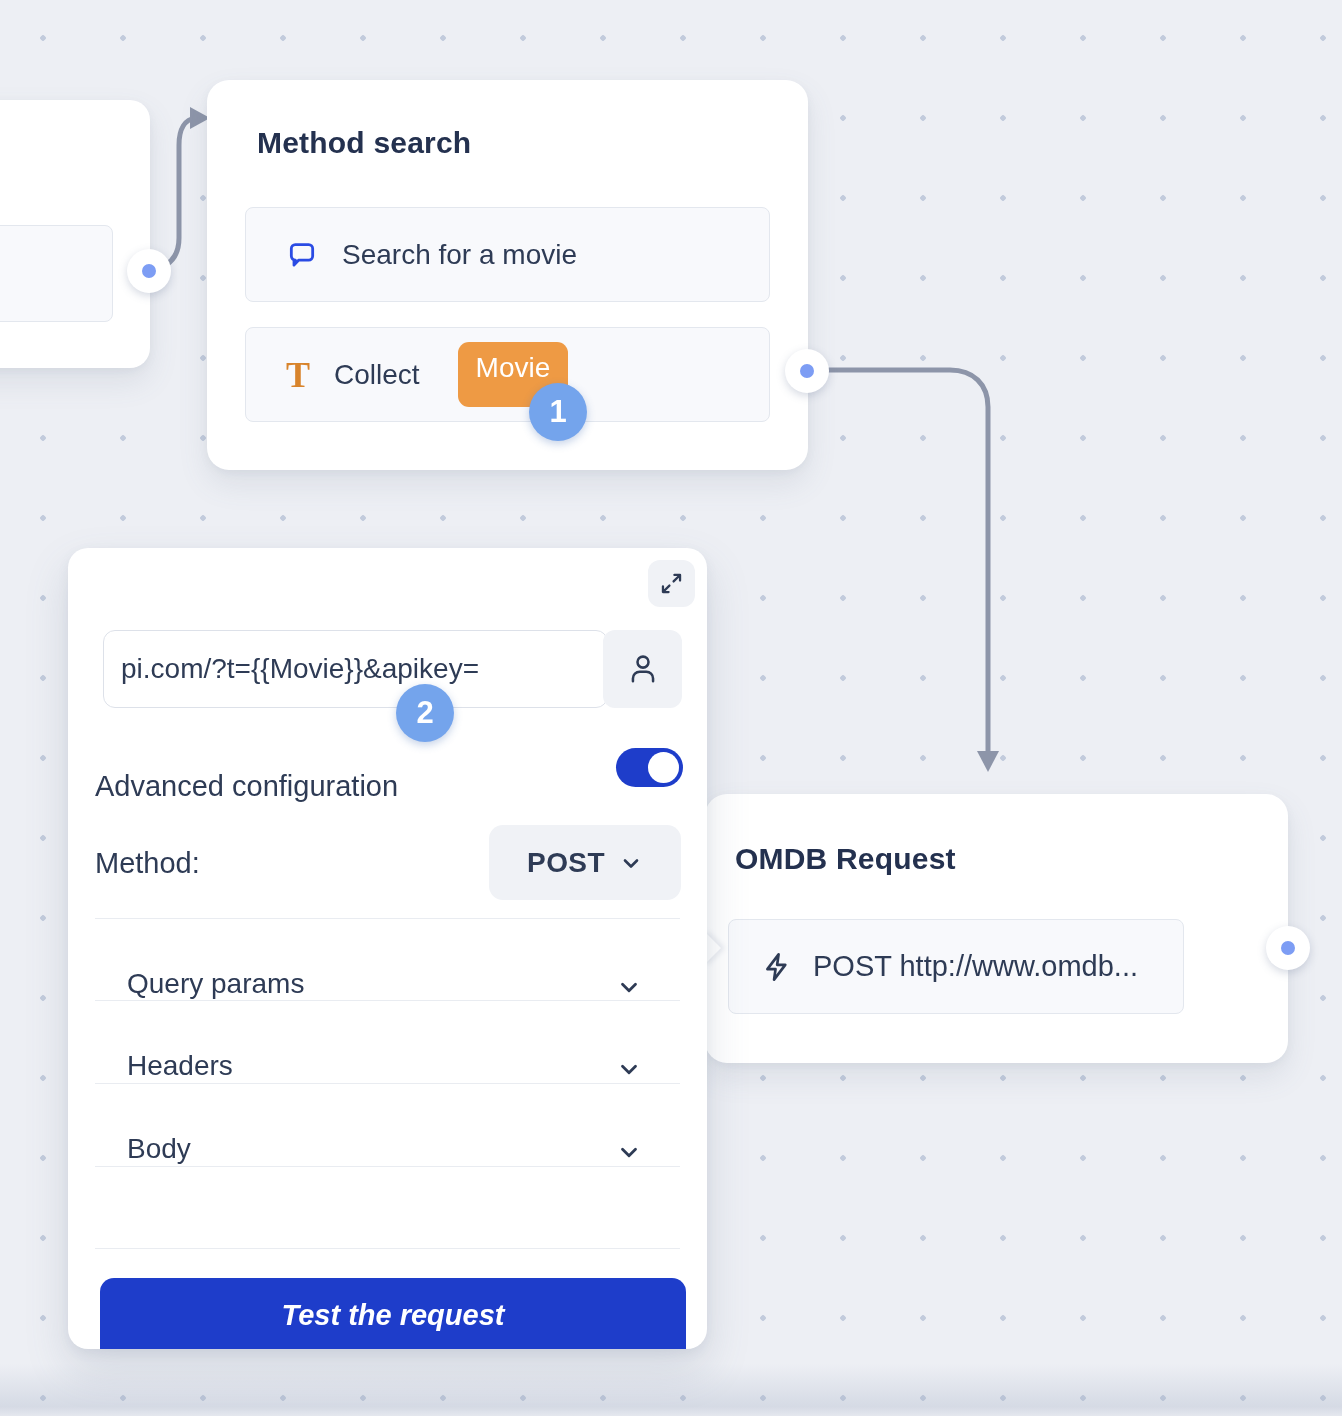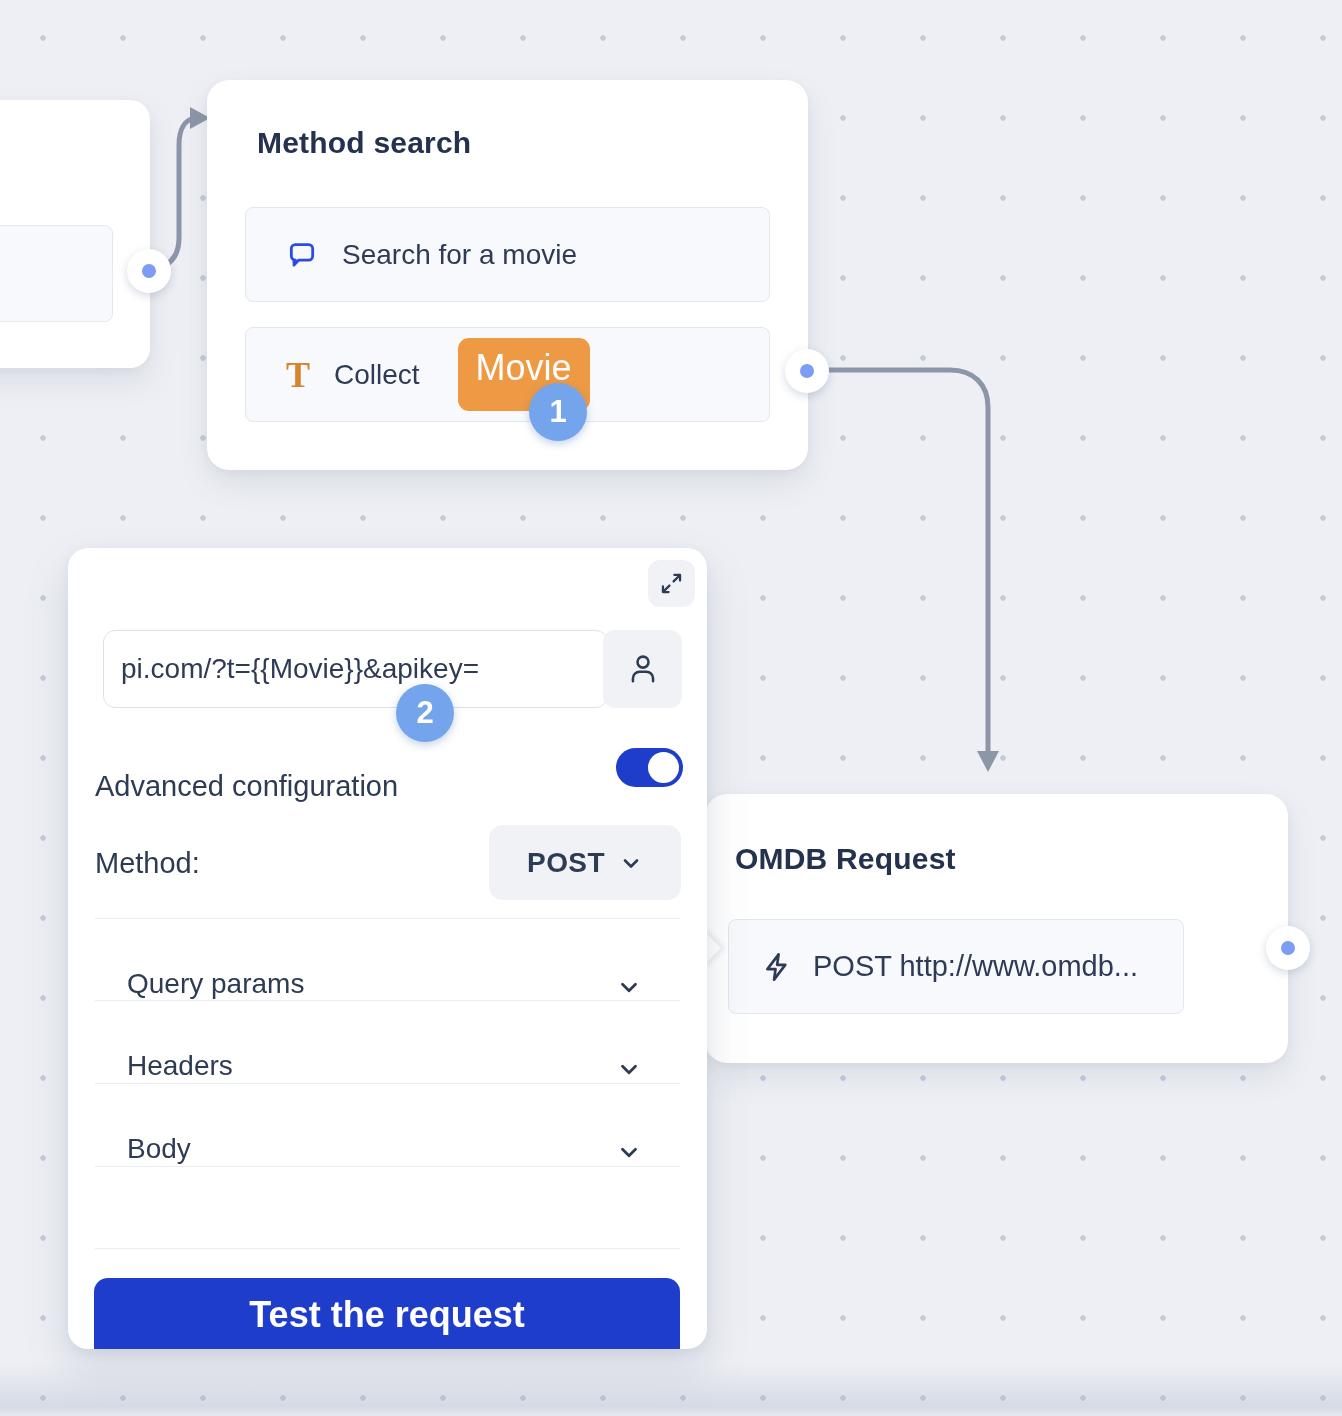--- a/index.html
+++ b/index.html
@@ -24,21 +24,21 @@
   .node-row .row-label{font-size:28px;color:#2e3b55;}
 
   .left-card{left:-70px;top:100px;width:220px;height:268px;border-radius:20px;}
   .left-card .node-row{left:-12px;top:125px;width:195px;height:97px;}
 
   .movie-card{left:207px;top:80px;width:601px;height:390px;}
   .movie-card .card-title{left:50px;top:46px;}
   .movie-row1{left:38px;top:127px;width:525px;height:95px;padding-left:40px;gap:24px;}
   .movie-row2{left:38px;top:247px;width:525px;height:95px;padding-left:40px;gap:24px;}
   .t-icon{font-family:"Liberation Serif",serif;font-size:36px;line-height:30px;color:#d8842c;font-weight:600;}
-  .var-badge{margin-left:14px;background:#ee9a44;color:#fff;font-size:36px;line-height:1;
+  .var-badge{margin-left:14px;background:#ee9a44;color:#fff;font-size:28px;line-height:1;
     padding:12px 18px 25px;border-radius:11px;}
 
   .omdb-card{left:705px;top:778px;width:583px;height:269px;margin-top:16px;}
   .omdb-card .card-title{left:30px;top:48px;}
   .omdb-row{left:23px;top:125px;width:456px;height:95px;padding-left:32px;gap:20px;}
   .omdb-row .row-label{font-size:29px;white-space:nowrap;}
 
   
   .port{position:absolute;width:44px;height:44px;border-radius:50%;background:#fff;z-index:4;
     box-shadow:0 3px 9px rgba(116,130,160,0.30);display:flex;align-items:center;justify-content:center;}
@@ -70,22 +70,22 @@
   .toggle{position:absolute;left:548px;top:200px;width:67px;height:39px;border-radius:20px;background:#1e3dca;}
   .toggle-knob{position:absolute;right:4px;top:4px;width:31px;height:31px;border-radius:50%;background:#fff;}
   .method-label{position:absolute;left:27px;top:298px;font-size:29px;color:#2e3b55;line-height:34px;}
   .method-btn{position:absolute;left:421px;top:277px;width:192px;height:75px;border-radius:14px;background:#f0f2f6;
     display:flex;align-items:center;justify-content:center;gap:14px;}
   .method-btn .method-value{font-size:28px;font-weight:700;color:#2e3b55;letter-spacing:.4px;}
   .divider{position:absolute;left:27px;width:585px;height:0;border-top:1.5px solid #e9ecf1;}
   .section-row{position:absolute;left:27px;width:585px;height:82px;display:flex;align-items:flex-end;
     justify-content:space-between;padding:0 38px 0 32px;}
   .section-row .section-label{font-size:28px;color:#2e3b55;}
-  .test-btn{position:absolute;left:26px;top:730px;width:586px;height:90px;background:#1e3dca;
-    border-radius:14px 14px 0 0;color:#fff;font-size:36px;font-weight:700;text-align:center;line-height:74px;}
+  .test-btn{position:absolute;left:32px;top:730px;width:586px;height:90px;background:#1e3dca;
+    border-radius:14px 14px 0 0;color:#fff;font-size:29px;font-weight:700;text-align:center;line-height:74px;font-style:italic;}
   .chev{flex:0 0 auto;}
 </style>
 </head>
 <body>
 
 <div class="canvas">
 
   <svg class="connectors" width="1342" height="1416" viewBox="0 0 1342 1416">
     <path d="M 151 270 C 170 267 179 256 179 238 L 179 145 C 179 129 185 119 196 118" fill="none" stroke="#8d95a9" stroke-width="5" stroke-linecap="round"></path>
     <polygon points="190,107 210,118 190,129" fill="#8d95a9"></polygon>

